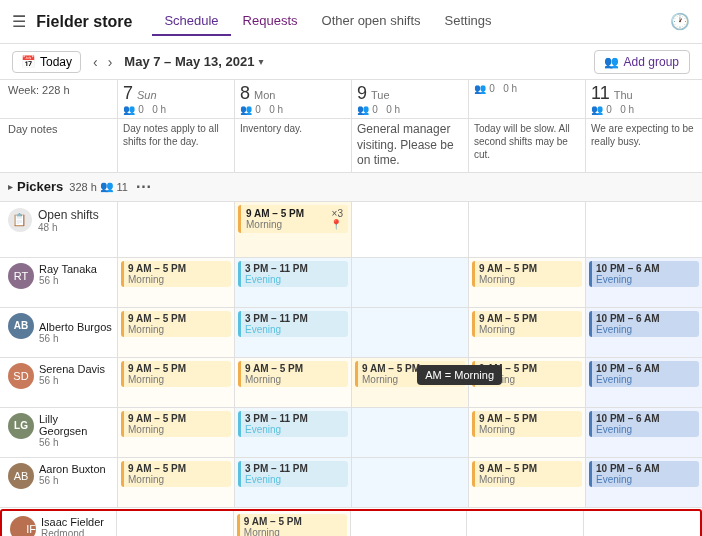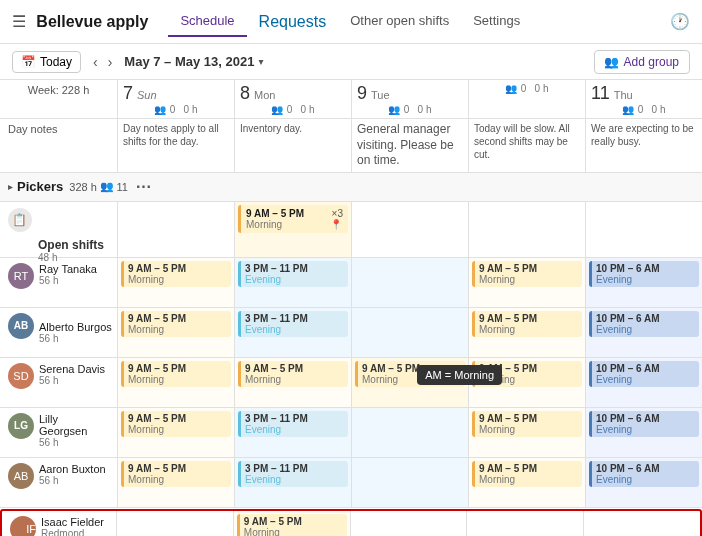--- a/index.html
+++ b/index.html
@@ -5,24 +5,24 @@
     * { box-sizing: border-box; margin: 0; padding: 0; }
     body { font-family: 'Segoe UI', Arial, sans-serif; font-size: 12px; background: #fff; color: #333; width: 702px; height: 536px; overflow: hidden; }
   </style>
 </head>
 <body>
 
 <div>
 
   <nav style="display:flex; align-items:center; padding:6px 12px; background:#fff; border-bottom:1px solid #e0e0e0; height:44px;">
     <span style="margin-right:10px; font-size:16px; color:#555; cursor:pointer;">☰</span>
-    <span style="font-size:16px; font-weight:700; color:#1a1a1a; margin-right:20px;">Bellevue apply</span>
+    <span style="font-size:16px; font-weight:700; color:#1a1a1a; margin-right:20px;">Fielder store</span>
     <div style="display:flex; gap:0;">
       <span style="padding:6px 12px; font-size:13px; color:#5c2d91; cursor:pointer; border-bottom:2px solid #5c2d91; font-weight:500;">Schedule</span>
-      <span style="padding:6px 12px; font-size:16px; color:#0369a1; cursor:pointer;">Requests</span>
+      <span style="padding:6px 12px; font-size:13px; color:#701a75; cursor:pointer;">Requests</span>
       <span style="padding:6px 12px; font-size:13px; color:#555; cursor:pointer;">Other open shifts</span>
       <span style="padding:6px 12px; font-size:13px; color:#555; cursor:pointer;">Settings</span>
     </div>
     <div style="margin-left:auto;">
       <span style="font-size:16px; color:#555; cursor:pointer;">🕐</span>
     </div>
   </nav>
 
   <div style="display:flex; align-items:center; padding:4px 12px; border-bottom:1px solid #e0e0e0; height:36px;">
     <button style="display:flex; align-items:center; gap:4px; padding:3px 8px; border:1px solid #ccc; border-radius:4px; cursor:pointer; font-size:12px; background:#fff;">
@@ -38,21 +38,21 @@
     <div style="margin-left:auto; display:flex; align-items:center; gap:4px; padding:4px 10px; border:1px solid #ccc; border-radius:4px; cursor:pointer; font-size:12px; color:#5c2d91;">
       <span>👥</span>
       <span>Add group</span>
     </div>
   </div>
 
   <div style="display:flex; flex-direction:column; height:calc(536px - 80px); overflow-y:auto;">
 
     <div style="display:flex; flex-direction:column; flex-shrink:0;">
 
-      <div style="display:flex; border-bottom:1px solid #e0e0e0;text-align:center;">
+      <div style="display:flex; border-bottom:1px solid #e0e0e0;">
         <div style="width:118px; flex-shrink:0; padding:4px 8px; border-right:1px solid #e0e0e0;">
           <div style="font-size:11px; color:#555;">Week: 228 h</div>
         </div>
         <div style="flex:1; padding:3px 5px; border-right:1px solid #e0e0e0;">
           <div style="display:flex; align-items:baseline; gap:4px;">
             <span style="font-size:18px; font-weight:300;">7</span>
             <span style="font-size:11px; color:#777;font-style:italic;">Sun</span>
           </div>
           <div style="font-size:10px; color:#777;">👥 <span>0</span> &nbsp; <span>0 h</span></div>
         </div>
@@ -112,21 +112,21 @@
       <span style="font-size:11px; color:#555; margin-left:2px;">11</span>
       <span style="margin-left:8px; cursor:pointer; font-size:16px; color:#555; font-weight:600;">···</span>
     </div>
 
     <div style="display:flex; border-bottom:1px solid #e0e0e0; min-height:56px;">
       <div style="width:118px; flex-shrink:0; padding:6px 8px; border-right:1px solid #e0e0e0; display:flex; align-items:flex-start; gap:6px;">
         <div style="width:24px; height:24px; border-radius:50%; background:#e8e8e8; display:flex; align-items:center; justify-content:center; flex-shrink:0;">
           <span style="font-size:12px;">📋</span>
         </div>
         <div>
-          <div style="font-size:12px; font-weight:700;margin-top:30px;">Open shifts</div>
+          <div style="font-size:12px; font-weight:400;">Open shifts</div>
           <div style="font-size:10px; color:#777;">48 h</div>
         </div>
       </div>
 
       <div style="flex:1; padding:3px; border-right:1px solid #e0e0e0;"></div>
       <div style="flex:1; padding:3px; border-right:1px solid #e0e0e0; background:#fff9e6;">
         <div style="background:#fff3cd; border-left:3px solid #f0ad4e; border-radius:3px; padding:3px 5px; cursor:pointer;">
           <div style="display:flex; justify-content:space-between;">
             <span style="font-weight:600; font-size:10px; color:#1a1a1a;">9 AM – 5 PM</span>
             <span style="font-size:10px; color:#555;">×3</span>

